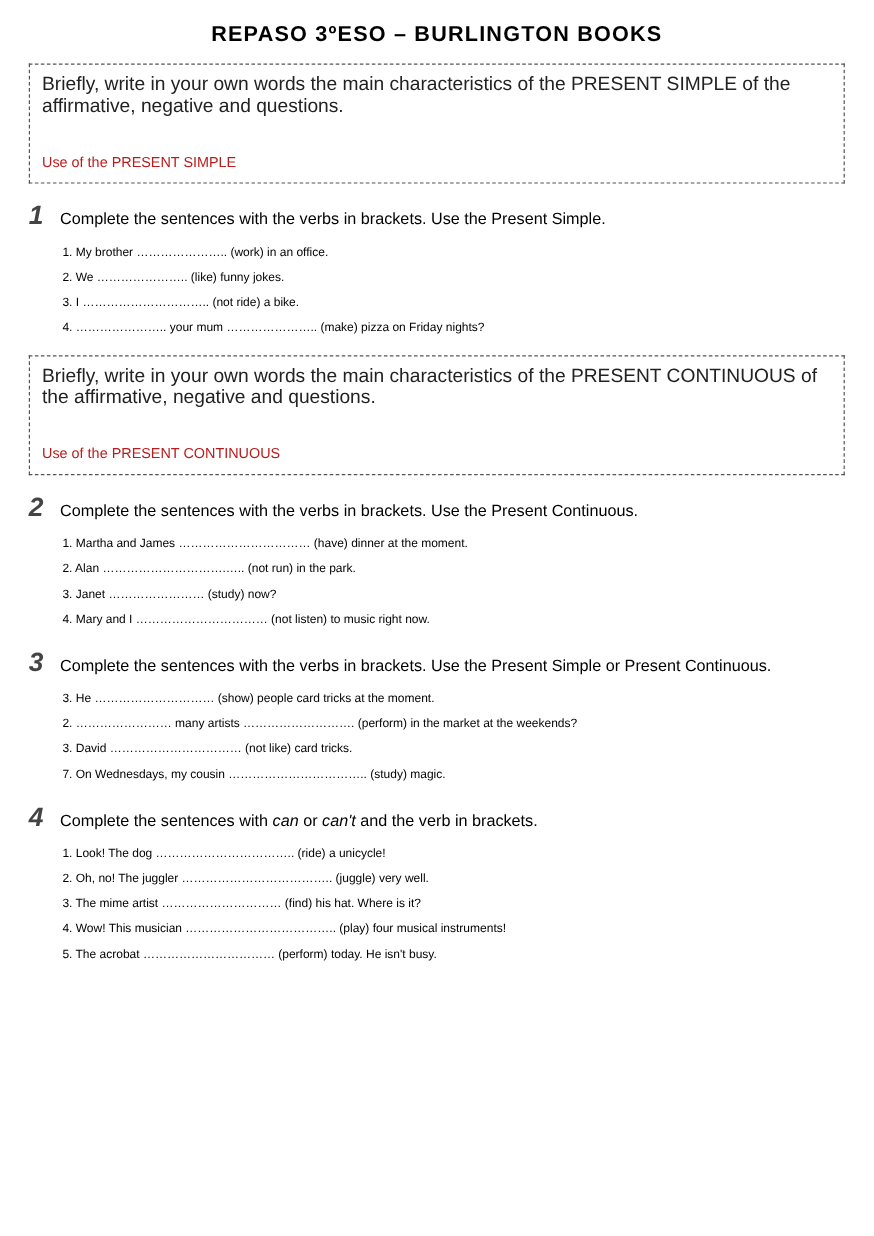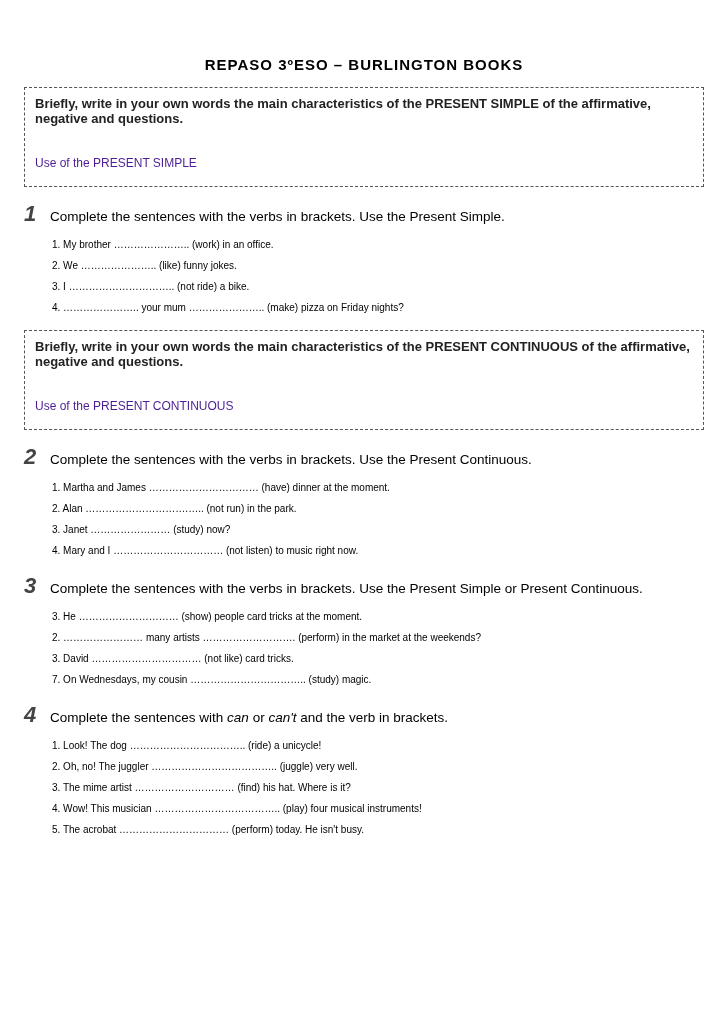--- a/index.html
+++ b/index.html
@@ -7,41 +7,39 @@
       font-family: Arial, sans-serif;
       font-size: 13px;
       background: #fff;
       color: #000;
       width: 728px;
       min-height: 1030px;
       padding: 18px 24px 24px 24px;
     }
     h1 {
       text-align: center;
-      font-size: 15px;
+      font-size: 18px;
       font-weight: bold;
       letter-spacing: 1px;
       margin-bottom: 14px;
-      margin-top: 38px;
     }
     .dashed-box {
       border: 1.5px dashed #555;
       padding: 8px 10px 10px 10px;
       margin-bottom: 14px;
       min-height: 100px;
     }
     .dashed-box .instruction {
-      font-size: 13px;
+      font-size: 16px;
       color: #222;
       margin-bottom: 30px;
-      font-weight: bold;
     }
     .dashed-box .usage-label {
       font-size: 12px;
-      color: #4c1d95;
+      color: #b91c1c;
       margin-top: 6px;
     }
     .section-header {
       display: flex;
       align-items: baseline;
       gap: 8px;
       margin-bottom: 10px;
       margin-top: 10px;
     }
     .section-number {

